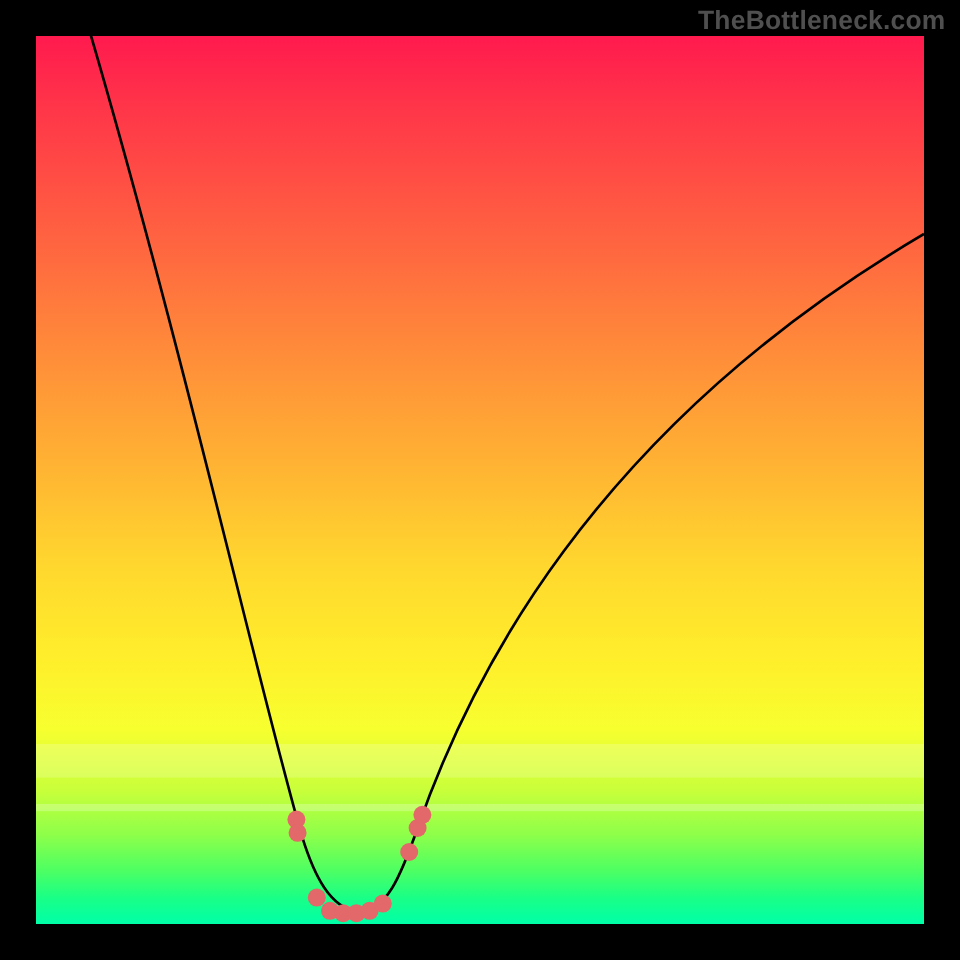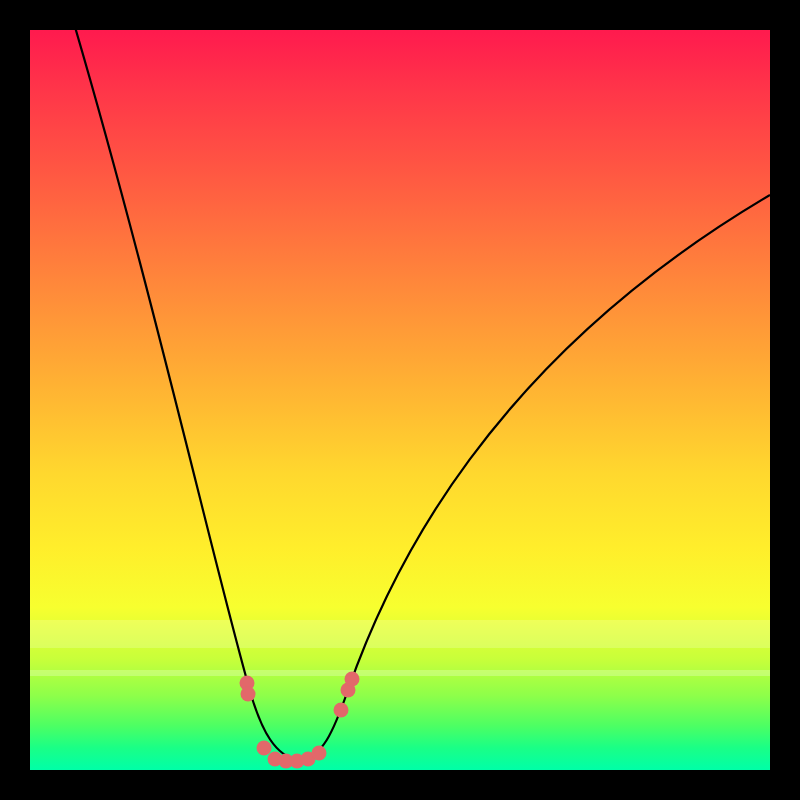--- a/index.html
+++ b/index.html
@@ -22,20 +22,21 @@
       #00ffa8 100%)}
   .whiteband{position:absolute;left:0;width:740px;background:rgba(255,255,255,0.55)}
   .svglayer{position:absolute;left:0;top:0;width:740px;height:740px}
   .watermark{position:absolute;right:12px;top:4px;color:#4f4f4f;font-size:22px;font-weight:600;letter-spacing:.2px}
   .dot{fill:#e2686a}
 </style>
 </head>
 <body>
 
 <div class="frame">
+  <div class="watermark">TheBottleneck.com</div>
 
   <div class="plot">
     <div class="gradient"></div>
 
     <div class="whiteband" style="top:590px;height:28px;opacity:0.35;"></div>
     <div class="whiteband" style="top:640px;height:6px;opacity:0.45;"></div>
 
     <svg class="svglayer" viewBox="0 0 740 740" preserveAspectRatio="none">
       <path fill="none" stroke="#000" stroke-width="2.2" d="M 40 -20 C 120 250, 190 560, 222 668 C 232 700, 245 726, 268 730 C 292 730, 304 700, 318 660 C 360 540, 460 330, 740 165"></path>
       <g id="dots">

